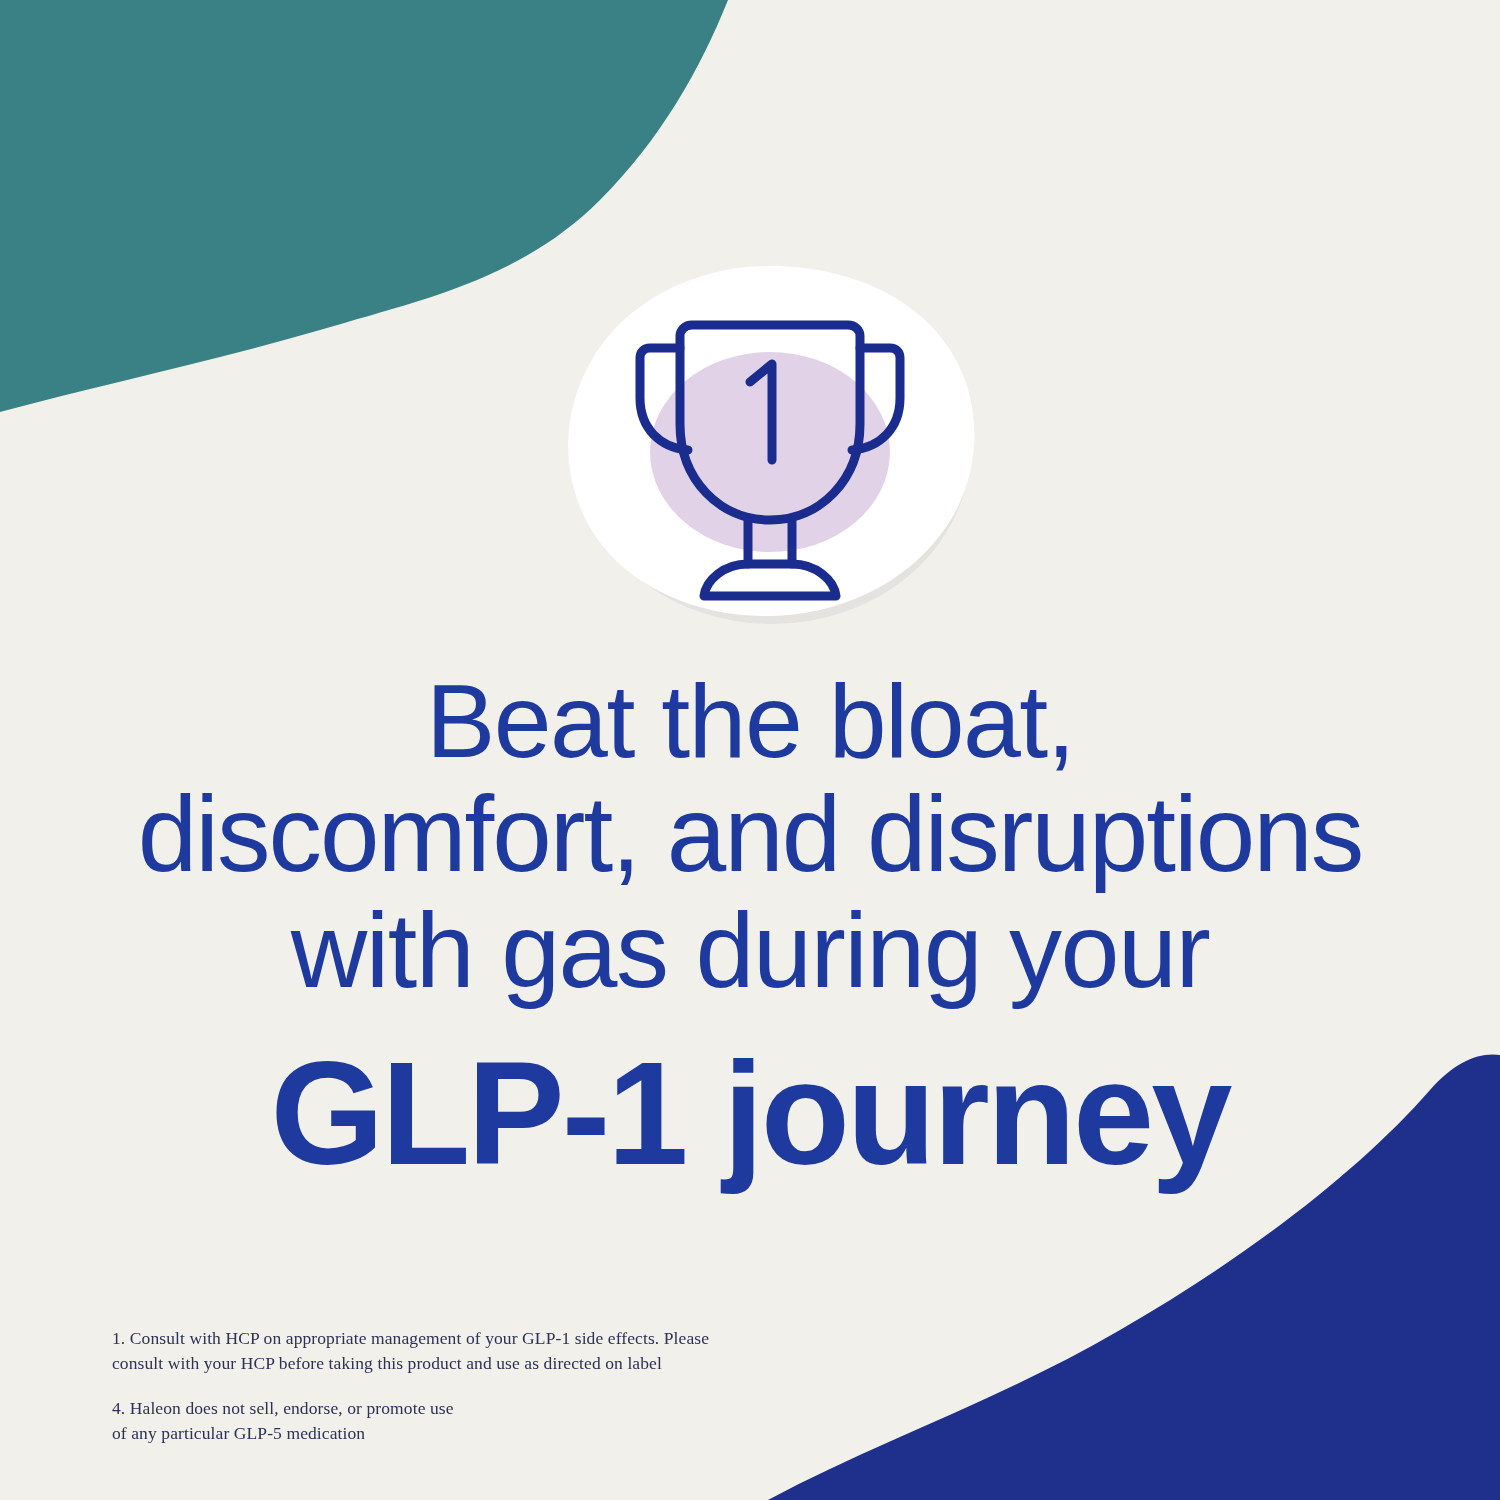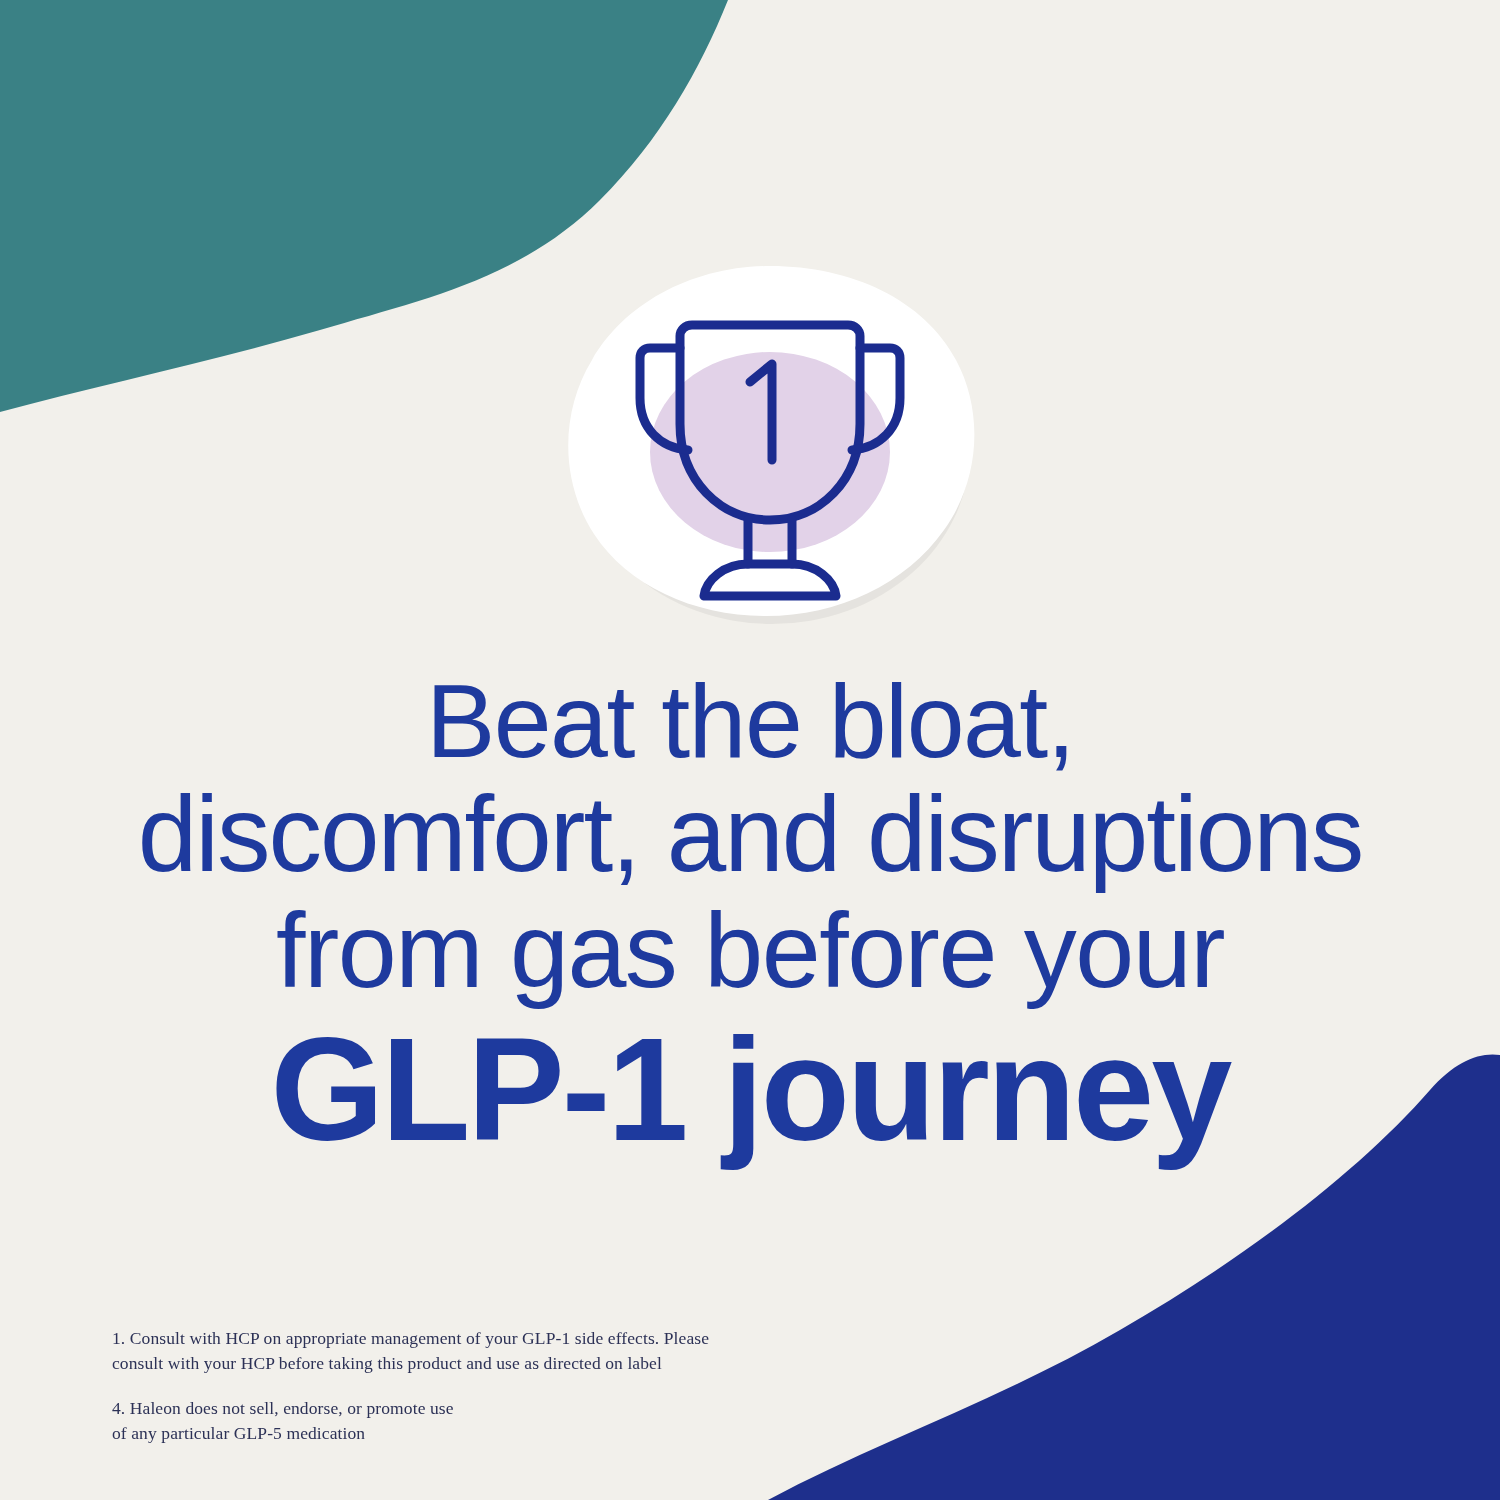--- a/index.html
+++ b/index.html
@@ -55,20 +55,21 @@
   }
   .headline .ln-1 { font-size: 104px; }
   .headline .ln-2 { font-size: 107px; letter-spacing: -2px; }
   .headline .ln-3 { font-size: 106px; letter-spacing: -1.5px; }
   .headline .ln-bold {
     display: block;
     font-weight: 700;
     font-size: 146px;
     line-height: 1.14;
     letter-spacing: -3px;
+    margin-top: 24px;
     white-space: nowrap;
   }
 
   
   .footnotes {
     position: absolute;
     left: 112px;
     top: 1326px;
     width: 900px;
     color: #2C3156;
@@ -141,21 +142,21 @@
                  C 282,328 264,312 240,312 Z"></path>
 
         <path d="M 198,130 L 220,112 L 220,208"></path>
       </g>
     </svg>
   </div>
 
   <div class="headline">
     <span class="ln ln-1">Beat the bloat,</span>
     <span class="ln ln-2">discomfort, and disruptions</span>
-    <span class="ln ln-3">from gas before your</span>
+    <span class="ln ln-3">with gas during your</span>
     <span class="ln-bold">GLP-1 journey</span>
   </div>
 
   <div class="footnotes">
     <div class="footnote">
       <span class="fl">1. Consult with HCP on appropriate management of your GLP-1 side effects. Please</span>
       <span class="fl">consult with your HCP before taking this product and use as directed on label</span>
     </div>
     <div class="footnote">
       <span class="fl">4. Haleon does not sell, endorse, or promote use</span>

